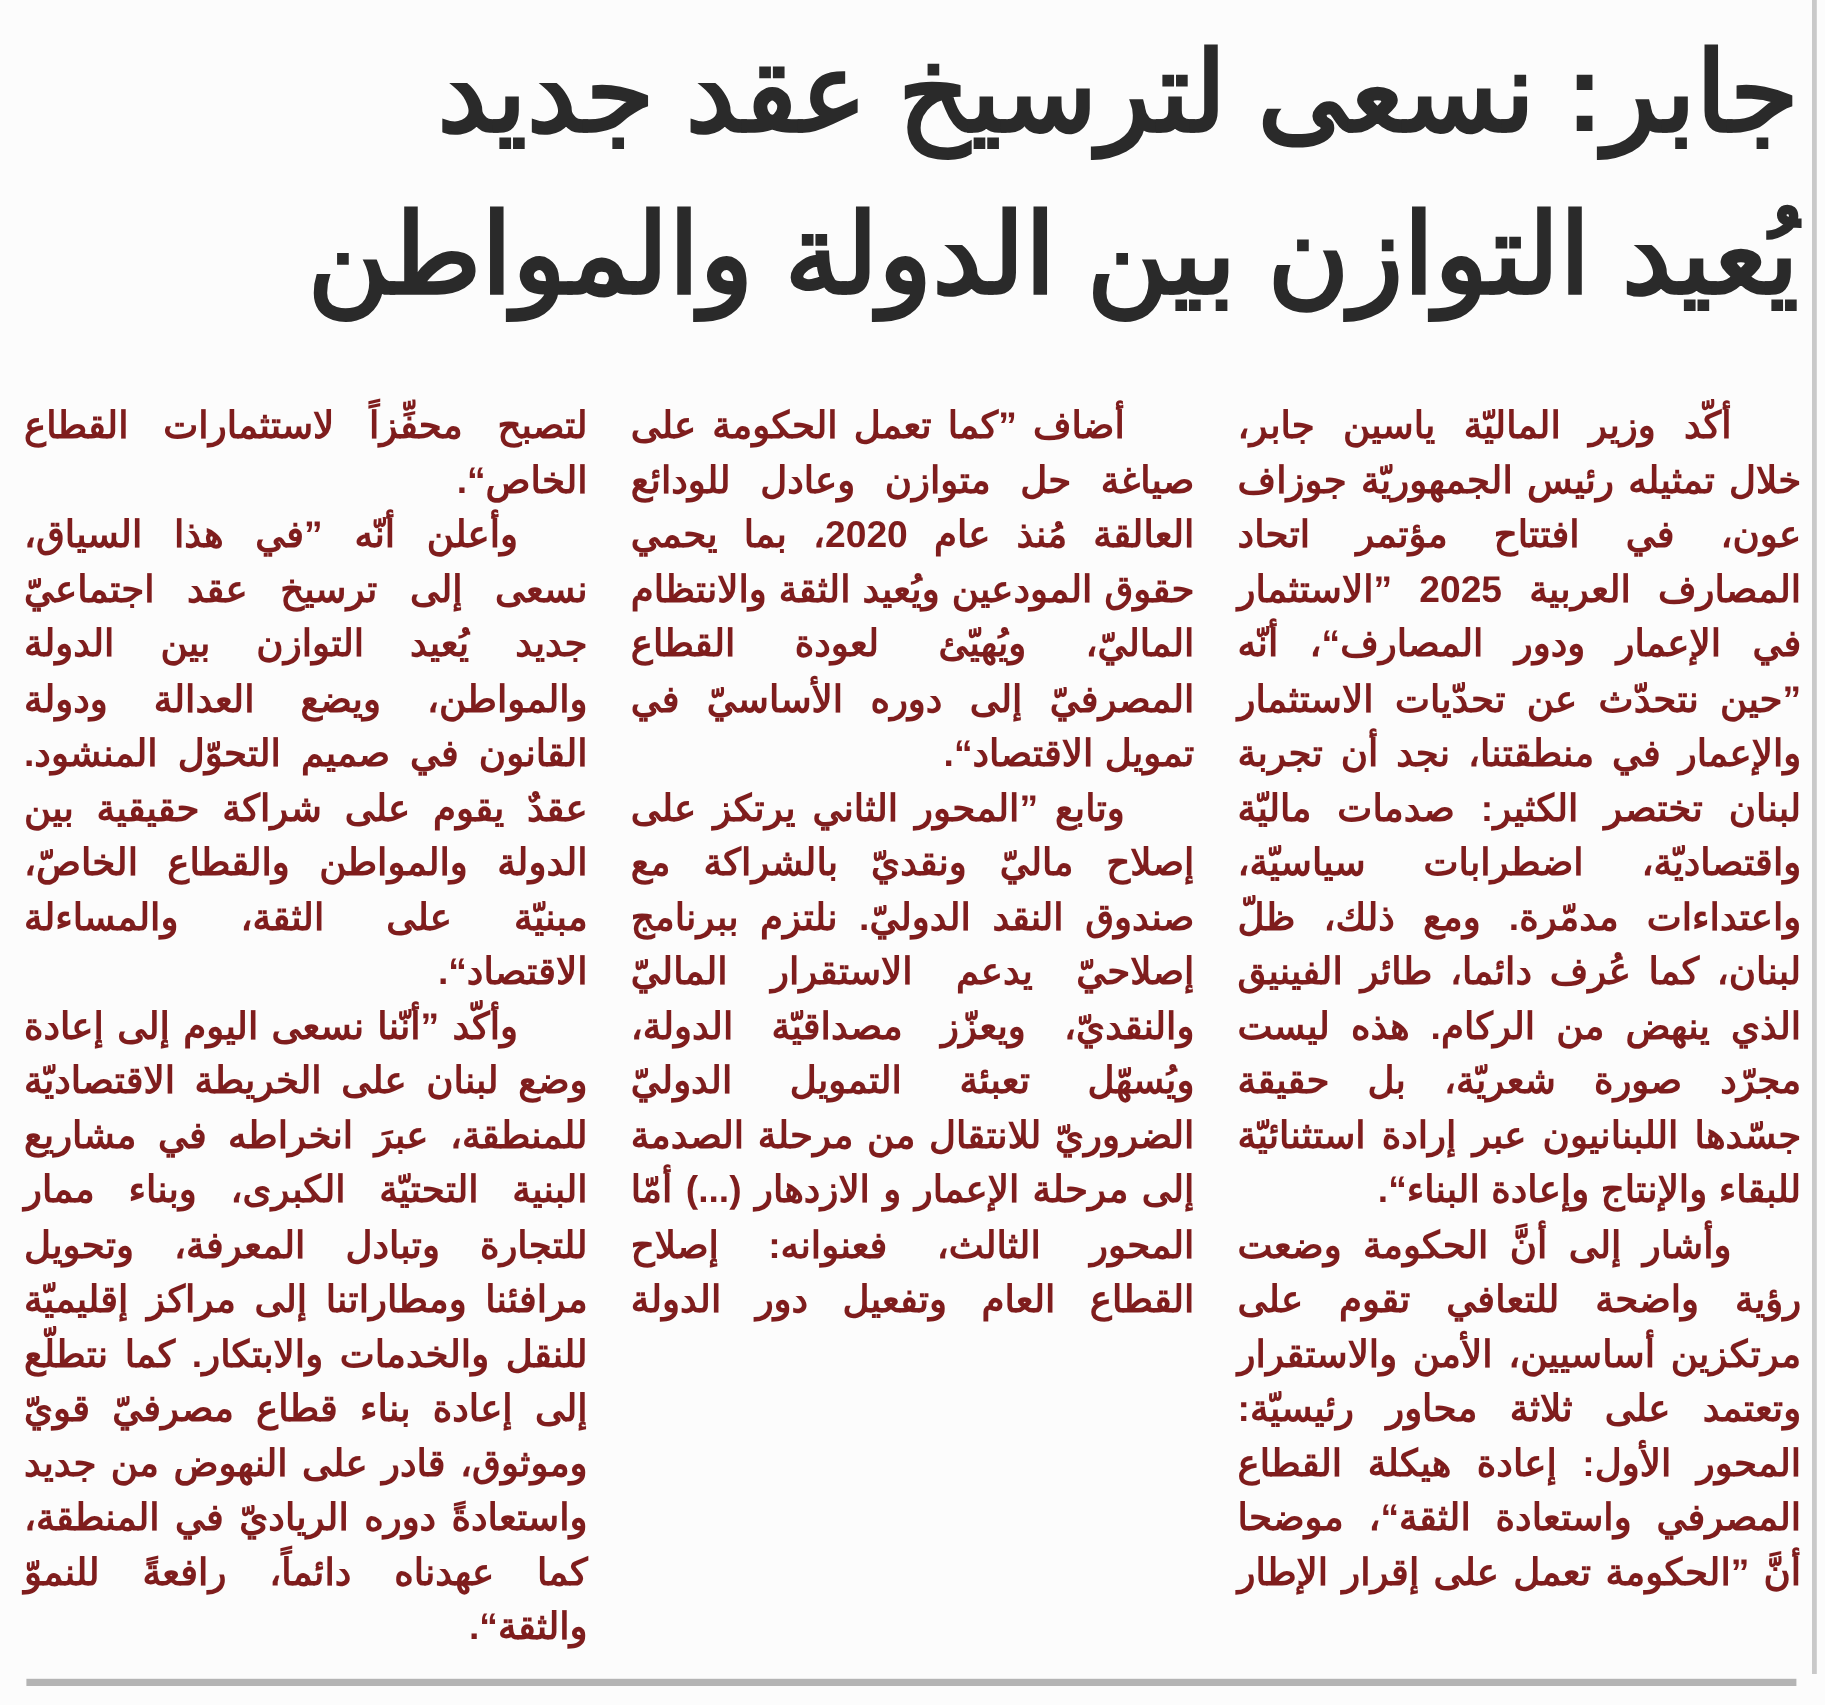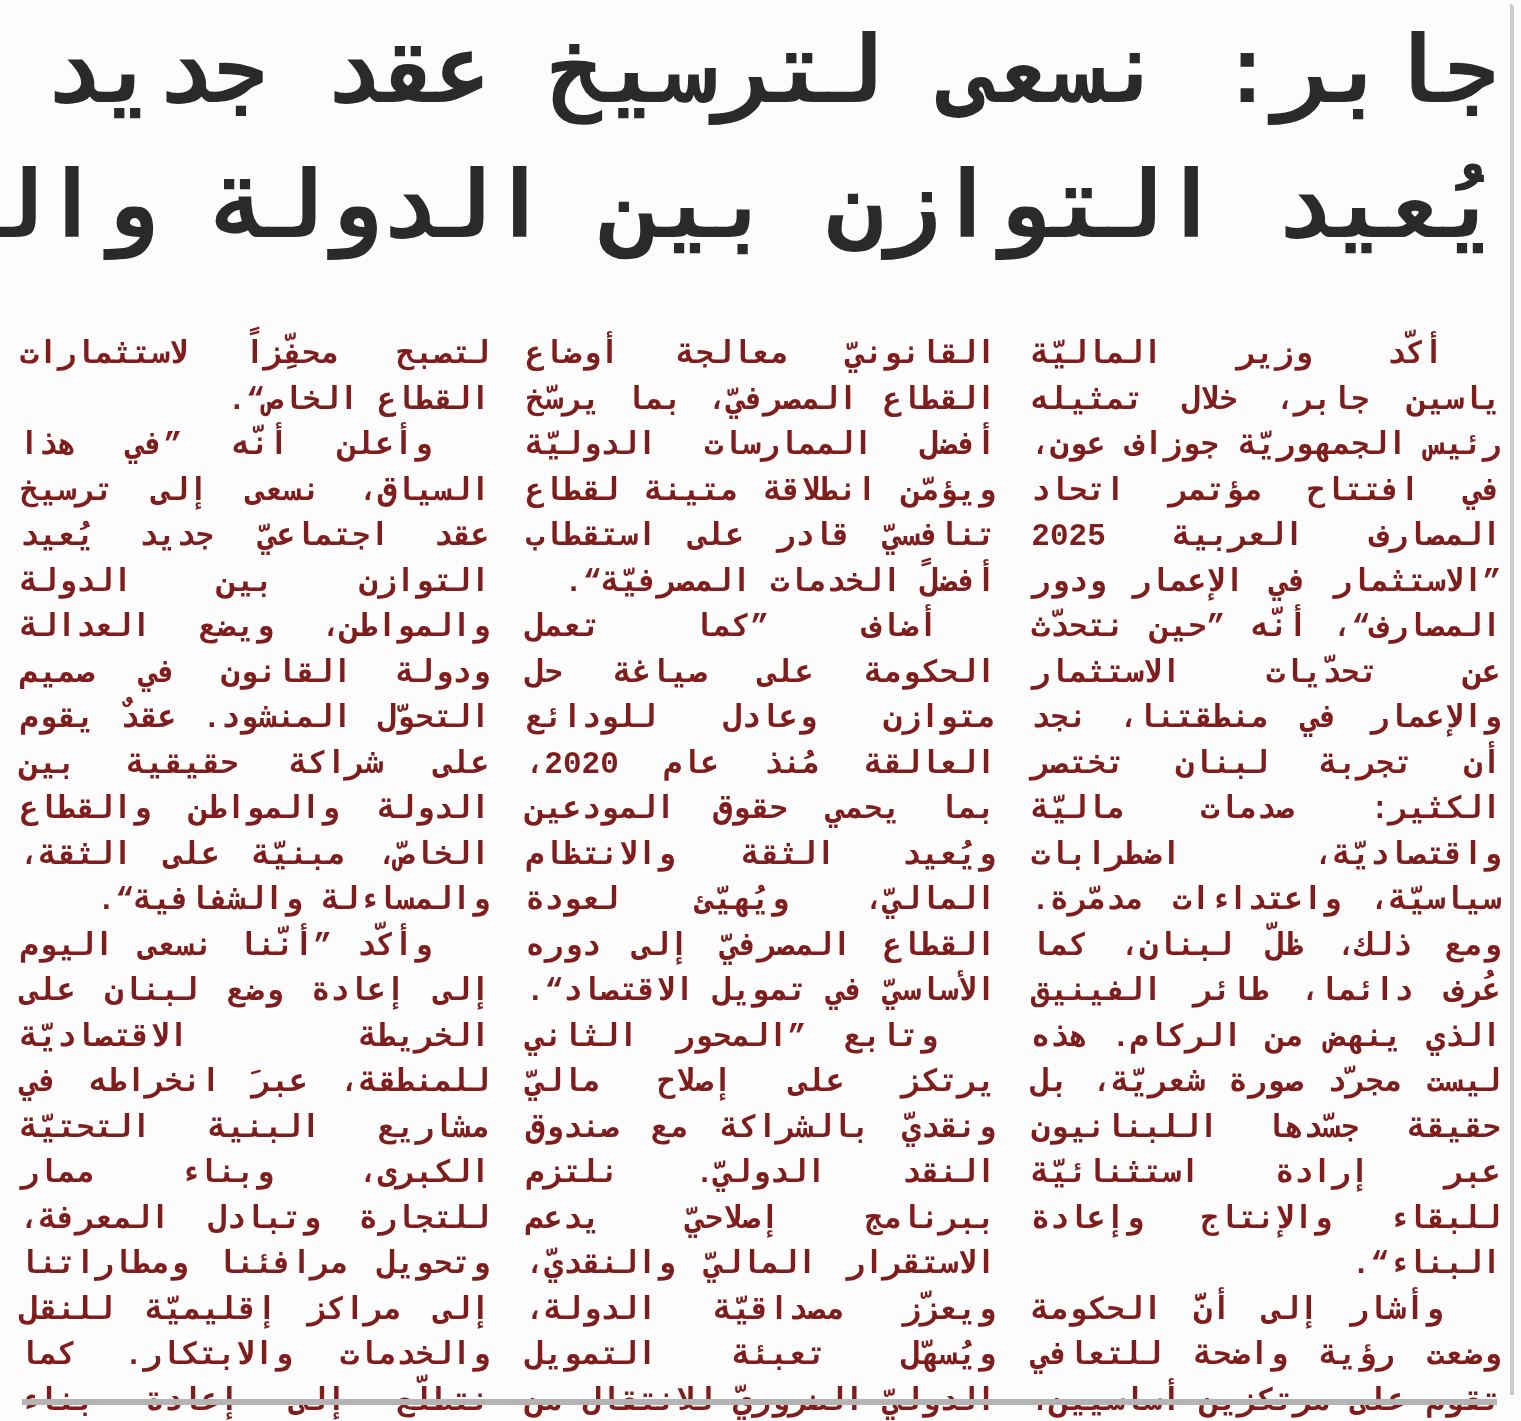--- a/index.html
+++ b/index.html
@@ -7,22 +7,21 @@
     padding: 0;
     background: #fcfcfc;
   }
   .page {
     position: relative;
     width: 1521px;
     height: 1421px;
     background: #fcfcfc;
     overflow: hidden;
     direction: rtl;
-    font-family: Liberation Mono, monospace;
-    border-radius: 23px;
+    font-family: Liberation Sans, sans-serif;
   }
   .edge-line {
     position: absolute;
     top: 0;
     bottom: 26px;
     right: 7px;
     width: 4px;
     background: #c9c9c9;
   }
   .headline {
@@ -87,28 +86,27 @@
   </h1>
 
   <div class="columns">
 
     <div class="col">
       <p class="para indent">أكّد وزير الماليّة ياسين جابر، خلال تمثيله رئيس الجمهوريّة جوزاف عون، في افتتاح مؤتمر اتحاد المصارف العربية 2025 ”الاستثمار في الإعمار ودور المصارف“، أنّه ”حين نتحدّث عن تحدّيات الاستثمار والإعمار في منطقتنا، نجد أن تجربة لبنان تختصر الكثير: صدمات ماليّة واقتصاديّة، اضطرابات سياسيّة، واعتداءات مدمّرة. ومع ذلك، ظلّ لبنان، كما عُرف دائما، طائر الفينيق الذي ينهض من الركام. هذه ليست مجرّد صورة شعريّة، بل حقيقة جسّدها اللبنانيون عبر إرادة استثنائيّة للبقاء والإنتاج وإعادة البناء“.</p>
       <p class="para indent stretch-last">وأشار إلى أنَّ الحكومة وضعت رؤية واضحة للتعافي تقوم على مرتكزين أساسيين، الأمن والاستقرار وتعتمد على ثلاثة محاور رئيسيّة: المحور الأول: إعادة هيكلة القطاع المصرفي واستعادة الثقة“، موضحا أنَّ ”الحكومة تعمل على إقرار الإطار</p>
     </div>
 
     <div class="col">
-      <p class="para">القانونيّ معالجة أوضاع القطاع المصرفيّ، بما يرسّخ أفضل الممارسات الدوليّة ويؤمّن انطلاقة متينة لقطاع تنافسيّ قادر على استقطاب أفضلً الخدمات المصرفيّة“.</p>
       <p class="para indent">أضاف ”كما تعمل الحكومة على صياغة حل متوازن وعادل للودائع العالقة مُنذ عام 2020، بما يحمي حقوق المودعين ويُعيد الثقة والانتظام الماليّ، ويُهيّئ لعودة القطاع المصرفيّ إلى دوره الأساسيّ في تمويل الاقتصاد“.</p>
       <p class="para indent stretch-last">وتابع ”المحور الثاني يرتكز على إصلاح ماليّ ونقديّ بالشراكة مع صندوق النقد الدوليّ. نلتزم ببرنامج إصلاحيّ يدعم الاستقرار الماليّ والنقديّ، ويعزّز مصداقيّة الدولة، ويُسهّل تعبئة التمويل الدوليّ الضروريّ للانتقال من مرحلة الصدمة إلى مرحلة الإعمار و الازدهار (...) أمّا المحور الثالث، فعنوانه: إصلاح القطاع العام وتفعيل دور الدولة</p>
     </div>
 
     <div class="col">
       <p class="para">لتصبح محفِّزاً لاستثمارات القطاع الخاص“.</p>
-      <p class="para indent">وأعلن أنّه ”في هذا السياق، نسعى إلى ترسيخ عقد اجتماعيّ جديد يُعيد التوازن بين الدولة والمواطن، ويضع العدالة ودولة القانون في صميم التحوّل المنشود. عقدٌ يقوم على شراكة حقيقية بين الدولة والمواطن والقطاع الخاصّ، مبنيّة على الثقة، والمساءلة والشفافية“.</p>
+      <p class="para indent">وأعلن أنّه ”في هذا السياق، نسعى إلى ترسيخ عقد اجتماعيّ جديد يُعيد التوازن بين الدولة والمواطن، ويضع العدالة ودولة القانون في صميم التحوّل المنشود. عقدٌ يقوم على شراكة حقيقية بين الدولة والمواطن والقطاع الخاصّ، مبنيّة على الثقة، والمساءلة الاقتصاد“.</p>
       <p class="para indent">وأكّد ”أنّنا نسعى اليوم إلى إعادة وضع لبنان على الخريطة الاقتصاديّة للمنطقة، عبرَ انخراطه في مشاريع البنية التحتيّة الكبرى، وبناء ممار للتجارة وتبادل المعرفة، وتحويل مرافئنا ومطاراتنا إلى مراكز إقليميّة للنقل والخدمات والابتكار. كما نتطلّع إلى إعادة بناء قطاع مصرفيّ قويّ وموثوق، قادر على النهوض من جديد واستعادةً دوره الرياديّ في المنطقة، كما عهدناه دائماً، رافعةً للنموّ والثقة“.</p>
     </div>
 
   </div>
 
   <div class="bottom-rule"></div>
 
 </div>
 
 </body></html>

